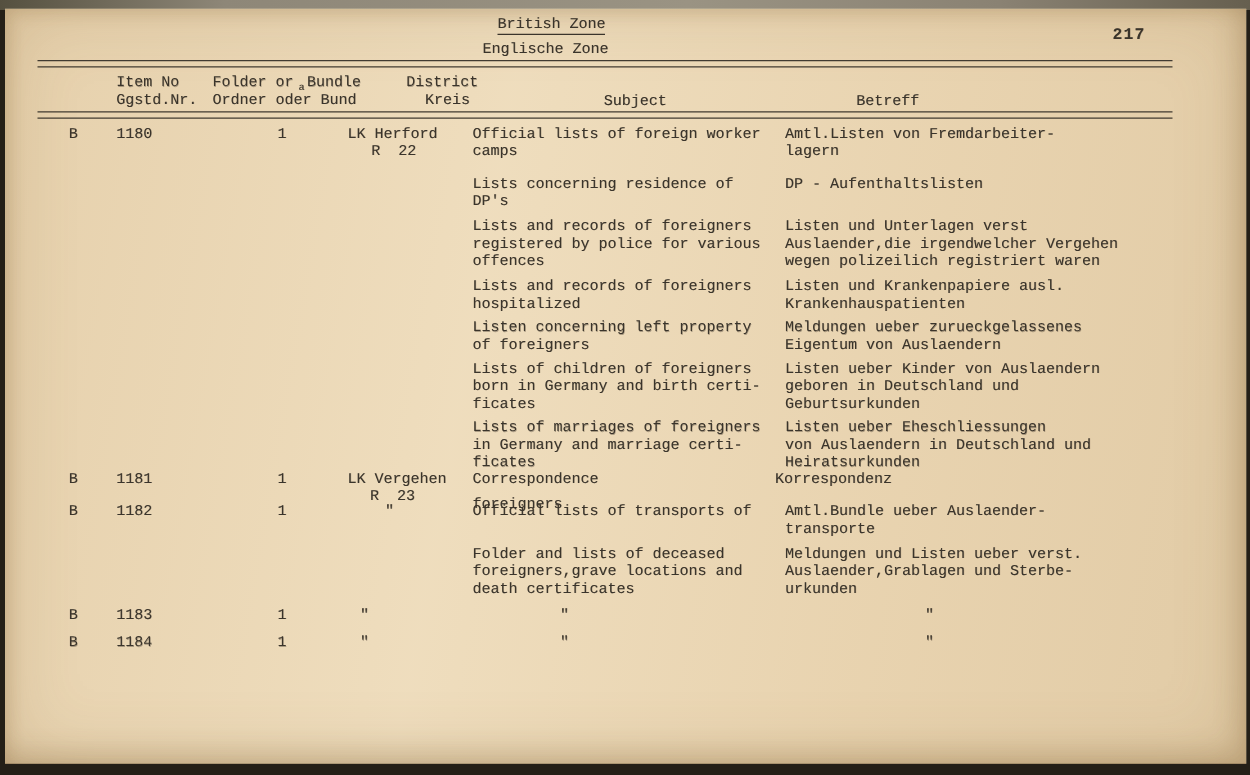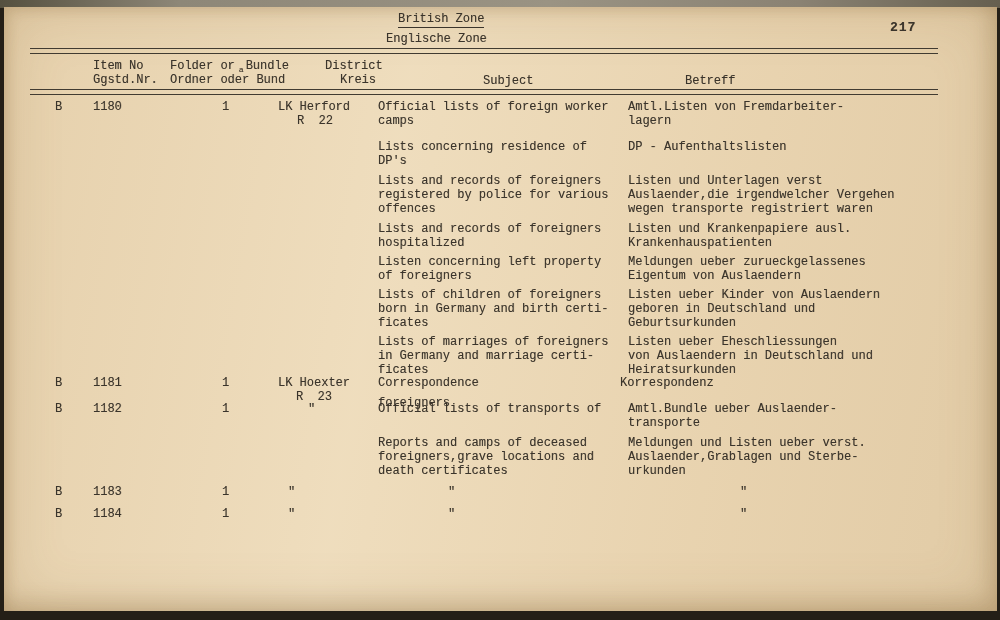--- a/index.html
+++ b/index.html
@@ -71,21 +71,21 @@
 
 <div class="t" style="left:378px;top:141px">Lists concerning residence of</div>
 <div class="t" style="left:378px;top:155px">DP's</div>
 <div class="t" style="left:628px;top:141px">DP - Aufenthaltslisten</div>
 
 <div class="t" style="left:378px;top:175px">Lists and records of foreigners</div>
 <div class="t" style="left:378px;top:189px">registered by police for various</div>
 <div class="t" style="left:378px;top:203px">offences</div>
 <div class="t" style="left:628px;top:175px">Listen und Unterlagen verst</div>
 <div class="t" style="left:628px;top:189px">Auslaender,die irgendwelcher Vergehen</div>
-<div class="t" style="left:628px;top:203px">wegen transporte registriert waren</div>
+<div class="t" style="left:628px;top:203px">wegen polizeilich registriert waren</div>
 
 <div class="t" style="left:378px;top:223px">Lists and records of foreigners</div>
 <div class="t" style="left:378px;top:237px">hospitalized</div>
 <div class="t" style="left:628px;top:223px">Listen und Krankenpapiere ausl.</div>
 <div class="t" style="left:628px;top:237px">Krankenhauspatienten</div>
 
 <div class="t" style="left:378px;top:256px">Listen concerning left property</div>
 <div class="t" style="left:378px;top:270px">of foreigners</div>
 <div class="t" style="left:628px;top:256px">Meldungen ueber zurueckgelassenes</div>
 <div class="t" style="left:628px;top:270px">Eigentum von Auslaendern</div>
@@ -100,34 +100,34 @@
 <div class="t" style="left:378px;top:336px">Lists of marriages of foreigners</div>
 <div class="t" style="left:378px;top:350px">in Germany and marriage certi-</div>
 <div class="t" style="left:378px;top:364px">ficates</div>
 <div class="t" style="left:628px;top:336px">Listen ueber Eheschliessungen</div>
 <div class="t" style="left:628px;top:350px">von Auslaendern in Deutschland und</div>
 <div class="t" style="left:628px;top:364px">Heiratsurkunden</div>
 
 <div class="t" style="left:55px;top:377px">B</div>
 <div class="t" style="left:93px;top:377px">1181</div>
 <div class="t" style="left:222px;top:377px">1</div>
-<div class="t" style="left:278px;top:377px">LK Hoexter</div>
+<div class="t" style="left:278px;top:377px">LK Vergehen</div>
 <div class="t" style="left:296px;top:391px">R  23</div>
 <div class="t" style="left:378px;top:377px">Correspondence</div>
 <div class="t" style="left:620px;top:377px">Korrespondenz</div>
 
 <div class="t" style="left:55px;top:403px">B</div>
 <div class="t" style="left:93px;top:403px">1182</div>
 <div class="t" style="left:222px;top:403px">1</div>
 <div class="t" style="left:308px;top:403px">"</div>
 <div class="t" style="left:378px;top:403px">Official lists of transports of</div>
 <div class="t" style="left:378px;top:397px">foreigners</div>
 <div class="t" style="left:628px;top:403px">Amtl.Bundle ueber Auslaender-</div>
 <div class="t" style="left:628px;top:417px">transporte</div>
-<div class="t" style="left:378px;top:437px">Reports and camps of deceased</div>
+<div class="t" style="left:378px;top:437px">Folder and lists of deceased</div>
 <div class="t" style="left:378px;top:451px">foreigners,grave locations and</div>
 <div class="t" style="left:378px;top:465px">death certificates</div>
 <div class="t" style="left:628px;top:437px">Meldungen und Listen ueber verst.</div>
 <div class="t" style="left:628px;top:451px">Auslaender,Grablagen und Sterbe-</div>
 <div class="t" style="left:628px;top:465px">urkunden</div>
 
 <div class="t" style="left:55px;top:486px">B</div>
 <div class="t" style="left:93px;top:486px">1183</div>
 <div class="t" style="left:222px;top:486px">1</div>
 <div class="t" style="left:288px;top:486px">"</div>

